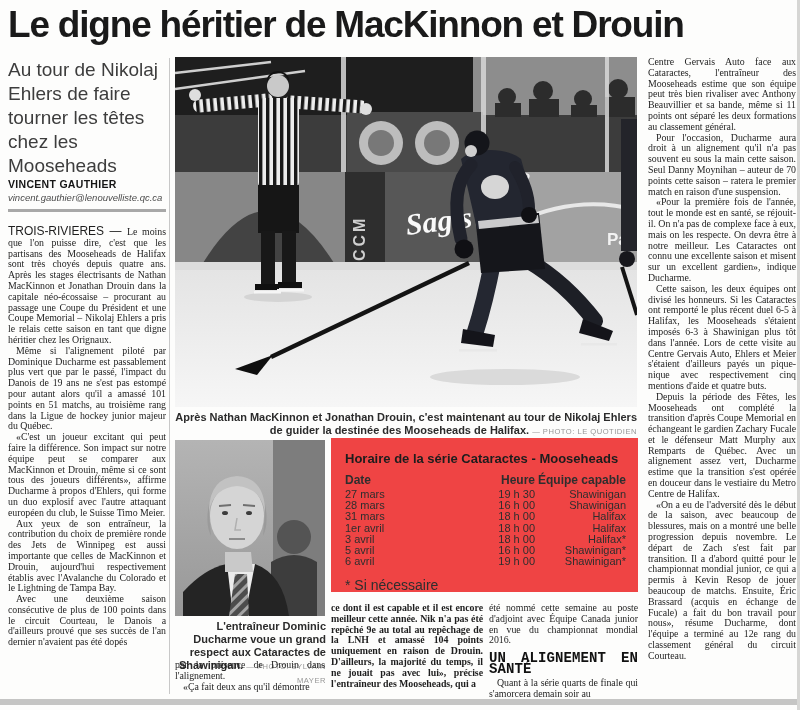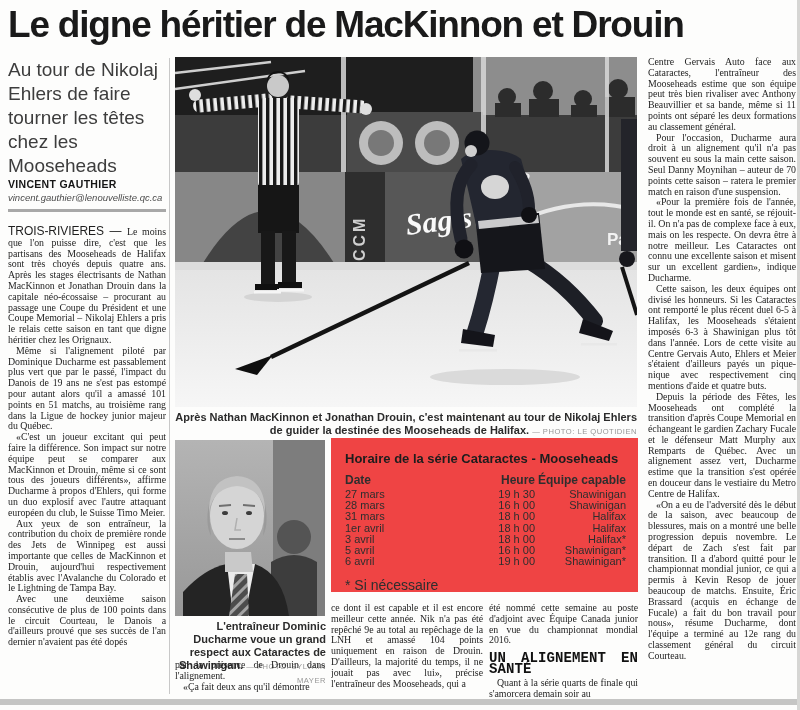--- a/index.html
+++ b/index.html
@@ -41,21 +41,21 @@
     font-family:"Liberation Sans",sans-serif;color:#2e2e2e;}
   .sched-title{font-weight:700;font-size:13px;color:#1d1d1d;}
   .sched-table{width:100%;border-collapse:collapse;margin-top:7px;}
   .sched-table th{font-size:12px;font-weight:700;padding:0 0 2px 0;}
   .sched-table td{font-size:11px;line-height:11.2px;padding:0;}
   .c-date{width:108px;text-align:left;}
   .c-time{width:82px;text-align:right;}
   .c-team{text-align:right;}
   .sched-note{margin-top:10px;font-size:14px;}
   
-  .col3-text{position:absolute;left:331px;top:603px;width:152px;height:96px;overflow:hidden;}
+  .col3-text{position:absolute;left:331px;top:603px;width:152px;height:96px;overflow:hidden;font-weight:bold;}
   .col4-text{position:absolute;left:489px;top:603px;width:149px;height:96px;overflow:hidden;}
   .col4-text h3{margin:7px 0 3px 0;font-family:Liberation Mono, monospace;
     font-size:14px;letter-spacing:.1px;color:#111;}
   .col5-text{position:absolute;left:648px;top:57px;width:148px;height:638px;overflow:hidden;}
   
   .bottom-bar{position:absolute;left:0;top:699px;width:800px;height:6px;background:#c5c5c4;}
   .right-edge{position:absolute;left:797px;top:0;width:3px;height:710px;background:#d6d6d4;}
 </style>
 </head>
 <body>

